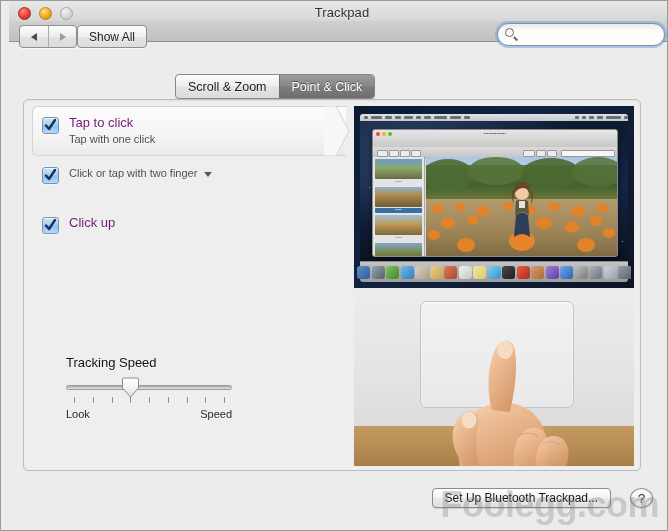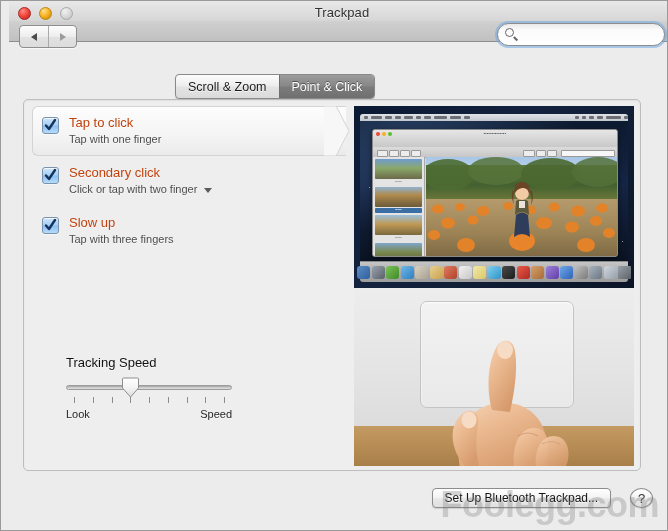--- a/index.html
+++ b/index.html
@@ -259,21 +259,21 @@
     border: 1px solid #7b92ad;
     border-radius: 3px;
     background: linear-gradient(to bottom, #cfe5fb 0%, #a8d0f5 45%, #8cc0f2 55%, #b6dcfa 100%);
     box-shadow: inset 0 1px 0 rgba(255,255,255,0.75), 0 1px 0 rgba(255,255,255,0.55);
     position: relative;
   }
   .cb svg { position: absolute; left: 0px; top: -2px; }
   .opt-text { margin-left: 10px; }
   .opt-title {
     font-size: 13px;
-    color: #c2410c;
+    color: #701a75;
     line-height: 16px;
     text-shadow: 0 1px 0 rgba(255,255,255,0.6);
   }
   .opt-sub {
     font-size: 11px;
     color: #4d4d4d;
     line-height: 15px;
     margin-top: 1px;
     text-shadow: 0 1px 0 rgba(255,255,255,0.6);
     display: flex;
@@ -575,20 +575,23 @@
 
     <div class="nav-seg">
       <div class="nav-btn">
         <span class="tri left"></span>
       </div>
       <div class="nav-btn">
         <span class="tri right"></span>
       </div>
     </div>
 
+    <div class="show-all">
+      <span>Show All</span>
+    </div>
 
     <div class="search-wrap">
       <div class="search-focus"></div>
       <div class="search-field">
         <span class="mag">
           <span class="ring"></span>
             <span class="stem"></span>
         </span>
         <input class="search-input" type="text" autofocus="" placeholder="" style="">
       </div>
@@ -612,55 +615,51 @@
         </svg>
         <div class="inner">
           <span class="cb">
             <svg width="15" height="19" viewBox="0 0 15 19">
               <path d="M3 9.5 L6 13 L12 4" stroke="#16335c" stroke-width="2.4" fill="none" stroke-linecap="round" stroke-linejoin="round"></path>
             </svg>
           </span>
           <div class="opt-text">
             <div class="opt-title">Tap to click</div>
             <div class="opt-sub">
-              <span>Tap with one finger</span>
+              <span>Tap with one click</span>
             </div>
           </div>
         </div>
       </div>
 
       <div class="opt-row">
         <div class="inner">
           <span class="cb">
             <svg width="15" height="19" viewBox="0 0 15 19">
               <path d="M3 9.5 L6 13 L12 4" stroke="#16335c" stroke-width="2.4" fill="none" stroke-linecap="round" stroke-linejoin="round"></path>
             </svg>
           </span>
           <div class="opt-text">
-            <div class="opt-title">Secondary click</div>
             <div class="opt-sub">
               <span>Click or tap with two finger</span>
               <span class="popup-arrow"></span>
             </div>
           </div>
         </div>
       </div>
 
       <div class="opt-row">
         <div class="inner">
           <span class="cb">
             <svg width="15" height="19" viewBox="0 0 15 19">
               <path d="M3 9.5 L6 13 L12 4" stroke="#16335c" stroke-width="2.4" fill="none" stroke-linecap="round" stroke-linejoin="round"></path>
             </svg>
           </span>
           <div class="opt-text">
-            <div class="opt-title">Slow up</div>
-            <div class="opt-sub">
-              <span>Tap with three fingers</span>
-            </div>
+            <div class="opt-title">Click up</div>
           </div>
         </div>
       </div>
 
     </div>
 
     <div class="tracking">
       <div class="tracking-label">Tracking Speed</div>
       <div class="slider">
         <div class="slider-track"></div>

